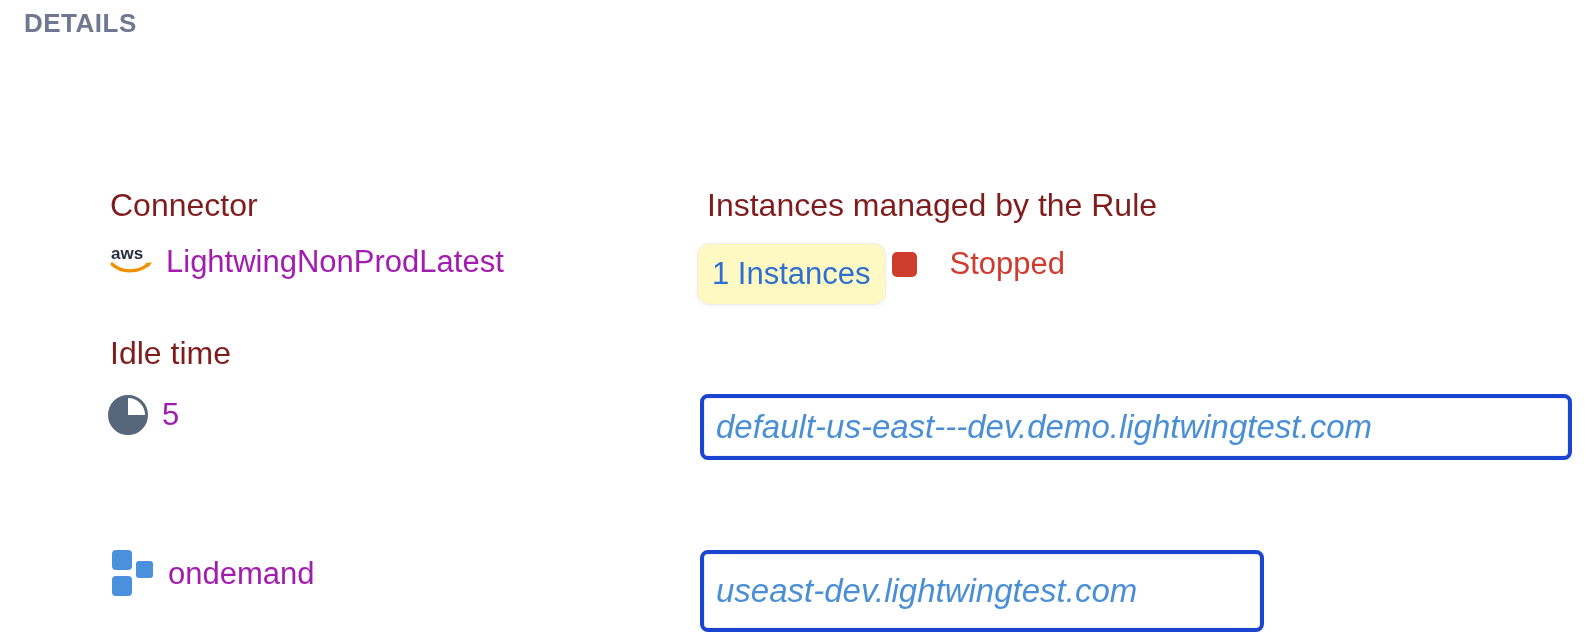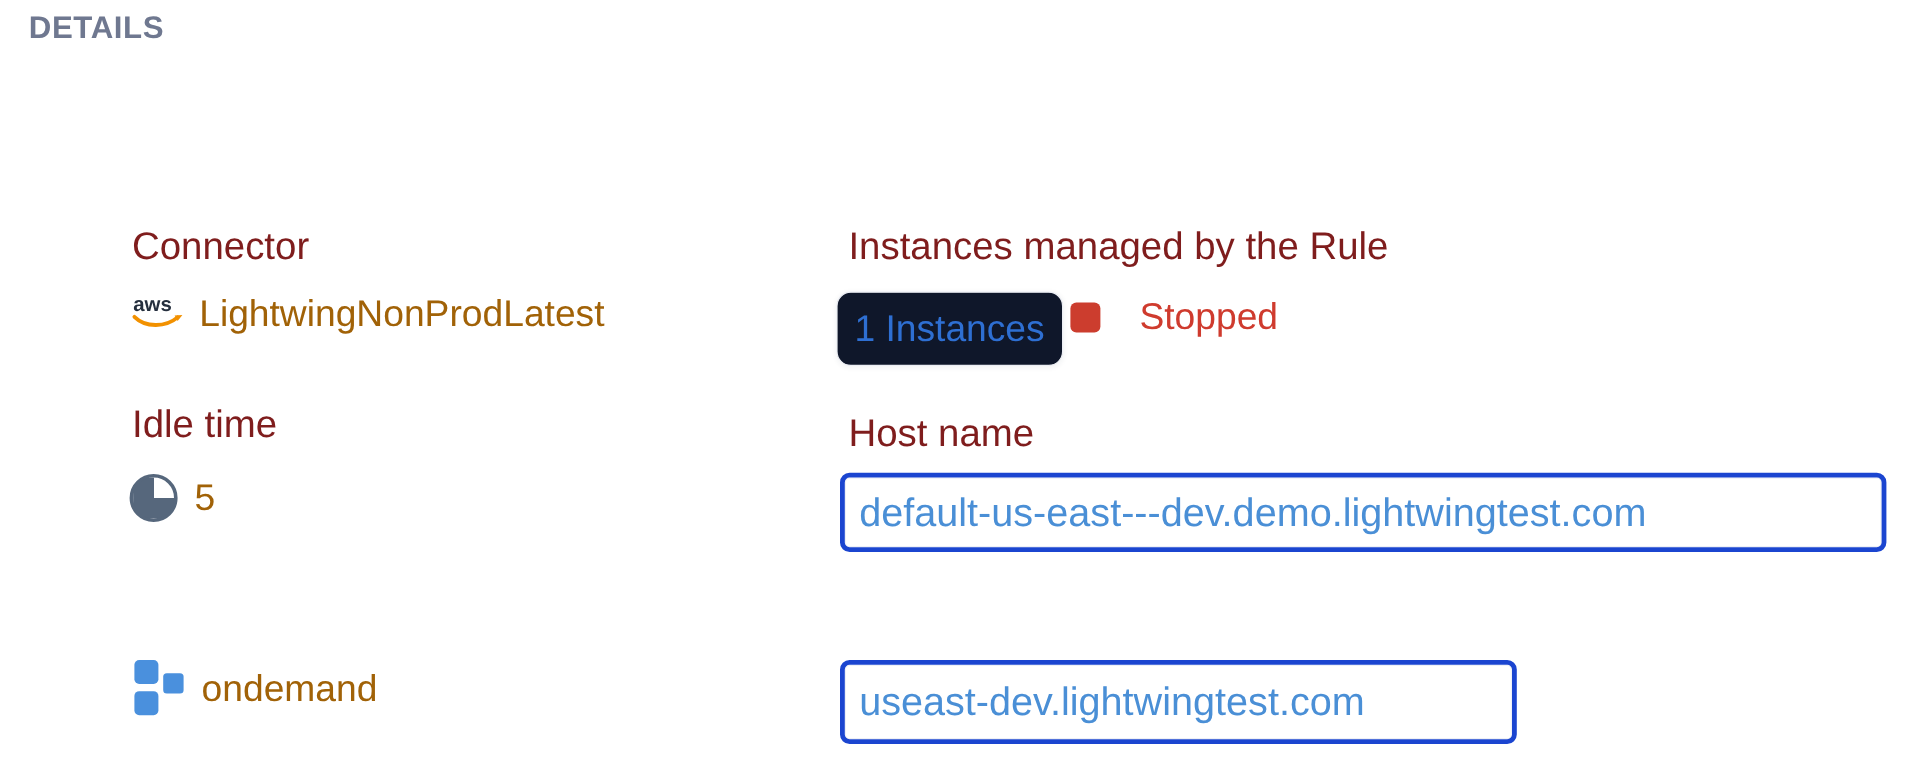--- a/index.html
+++ b/index.html
@@ -34,21 +34,21 @@
   }
 
   .value-row {
     display: flex;
     align-items: center;
     white-space: nowrap;
   }
 
   .value-text {
     font-size: 31px;
-    color: #a16207;
+    color: #a21caf;
   }
 
   
   .aws-logo { display: inline-block; margin-right: 10px; }
 
   
   .pie-icon {
     width: 40px;
     height: 40px;
     border-radius: 50%;
@@ -69,21 +69,21 @@
   }
   .compute-icon .sq { position: absolute; background: #4a90dd; border-radius: 4px; }
   .compute-icon .sq-top-left    { left: 2px;  top: 2px;  width: 20px; height: 20px; }
   .compute-icon .sq-right       { left: 26px; top: 13px; width: 17px; height: 17px; border-radius: 3px; }
   .compute-icon .sq-bottom-left { left: 2px;  top: 28px; width: 20px; height: 20px; }
 
   
   .instances-chip {
     display: inline-flex;
     align-items: center;
-    background: #0f172a;
+    background: #fef9c3;
     border: 1px solid #eceef4;
     border-radius: 12px;
     box-shadow: 0 1px 4px rgba(40,50,70,0.06);
     padding: 12px 14px;
     font-size: 31px;
     color: #2e6fd2;
     cursor: pointer;
     margin-top: 20px;
   }
   .status-square {
@@ -107,20 +107,21 @@
     border-radius: 8px;
     background: #ffffff;
     box-shadow: inset 0 0 0 1px #eef0f6;
     display: flex;
     align-items: center;
     padding: 0 12px;
     font-size: 33px;
     color: #4a8fd6;
     white-space: nowrap;
     overflow: hidden;
+    font-style: italic;
   }
 </style>
 </head>
 <body>
 
 <div id="screen">
 
   <div class="abs section-title">DETAILS</div>
 
   <div class="abs field-label" style="left:110px; top:188px;">Connector</div>
@@ -141,27 +142,26 @@
     <span class="status-square"></span>
     <span class="status-text">Stopped</span>
   </div>
 
   <div class="abs field-label" style="left:110px; top:336px;">Idle time</div>
   <div class="abs value-row" style="left:108px; top:392px; height:46px;">
     <span class="pie-icon"></span>
     <span class="value-text">5</span>
   </div>
 
-  <div class="abs field-label" style="left:707px; top:344px;">Host name</div>
   <div class="abs outlined-box" style="left:700px; top:394px; width:872px; height:66px;">default-us-east---dev.demo.lightwingtest.com</div>
 
   <div class="abs value-row" style="left:110px; top:548px; height:52px;">
     <span class="compute-icon">
       <span class="sq sq-top-left"></span>
       <span class="sq sq-right"></span>
       <span class="sq sq-bottom-left"></span>
     </span>
     <span class="value-text">ondemand</span>
   </div>
 
-  <div class="abs outlined-box" style="left:700px; top:550px; width:564px; height:70px;">useast-dev.lightwingtest.com</div>
+  <div class="abs outlined-box" style="left:700px; top:550px; width:564px; height:82px;">useast-dev.lightwingtest.com</div>
 
 </div>
 
 </body></html>

